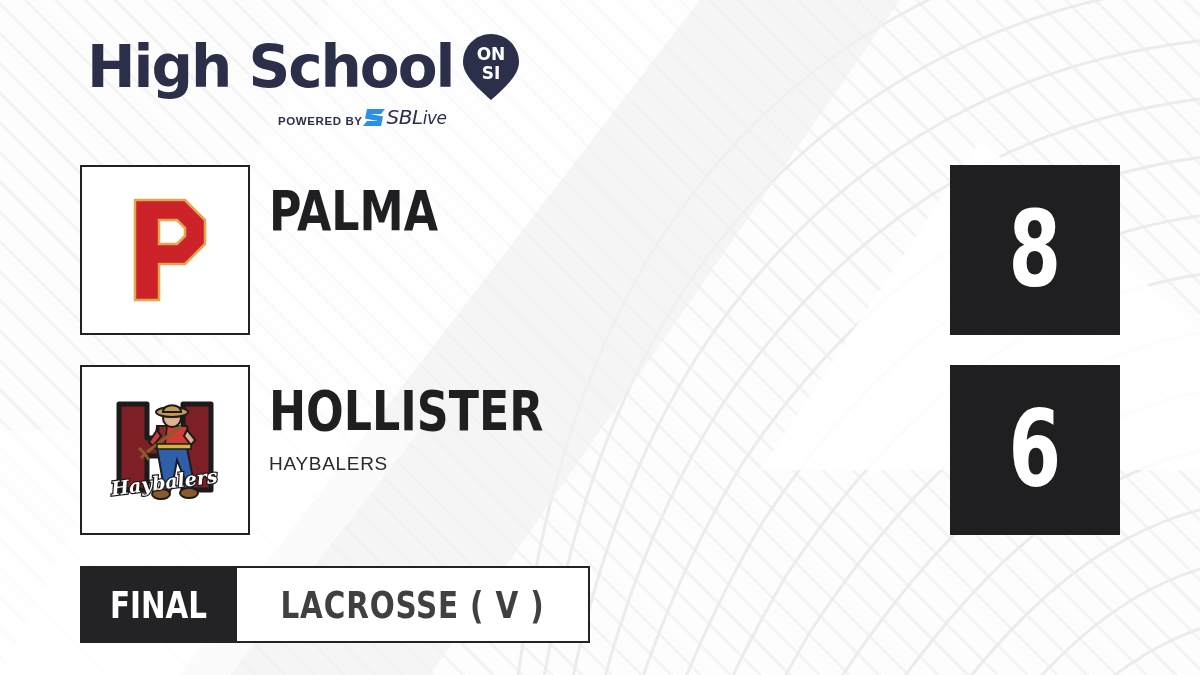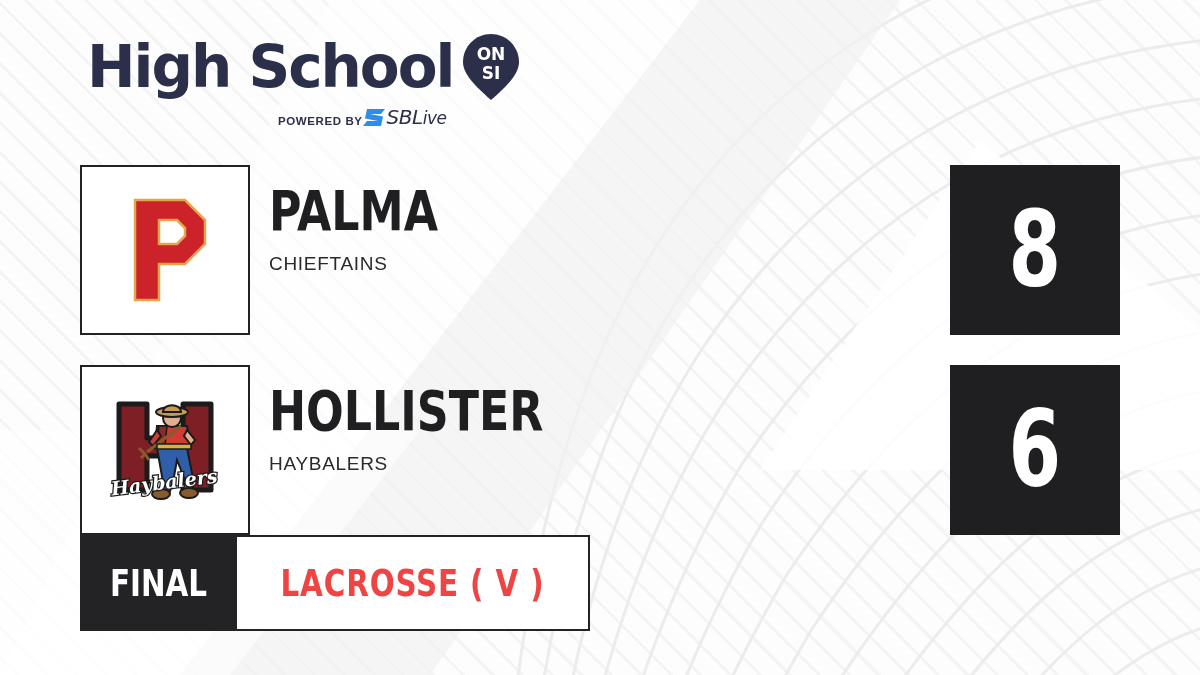--- a/index.html
+++ b/index.html
@@ -82,35 +82,35 @@
     display:flex; align-items:center; justify-content:center;
   }
   .score-num {
     font-family:"DejaVu Sans Condensed","DejaVu Sans", sans-serif;
     font-size:105px; font-weight:bold; color:#ffffff;
     line-height:1; transform:scaleX(0.80); transform-origin:center;
   }
 
   
   #status-bar {
-    position:absolute; left:80px; top:535px; z-index:5;
-    display:flex; height:96px;
+    position:absolute; left:80px; top:566px; z-index:5;
+    display:flex; height:77px;
   }
   .status-state {
     background:#232326; color:#ffffff;
     display:flex; align-items:center; justify-content:center;
     padding:0 22px;
     font-family:"DejaVu Sans Condensed","DejaVu Sans", sans-serif;
     font-size:38px; font-weight:bold; letter-spacing:0px;
     transform-origin:center;
   }
   .status-state span { display:block; transform:scaleX(0.86); }
   .status-sport {
     background:#ffffff; border:2px solid #232326; border-left:none;
-    color:#ef4444;
+    color:#404040;
     display:flex; align-items:center; justify-content:center;
     padding:0 22px;
     font-family:"DejaVu Sans Condensed","DejaVu Sans", sans-serif;
     font-size:38px; font-weight:bold;
   }
   .status-sport span { display:block; transform:scaleX(0.86); letter-spacing:1px; }
 </style>
 </head>
 <body>
 
@@ -168,21 +168,20 @@
 
 <div class="team-row" id="row-away">
   <div class="logo-box">
     <svg viewBox="0 0 128 128">
       <path d="M34 14 L84 14 L104 34 L104 58 L84 78 L58 78 L58 114 L34 114 Z
                M58 34 L58 58 L76 58 L84 50 L84 42 L76 34 Z" fill="#cc2229" stroke="#e8a44d" stroke-width="2.5" fill-rule="evenodd"></path>
     </svg>
   </div>
   <div class="team-text">
     <div class="team-name">PALMA</div>
-    <div class="team-mascot">CHIEFTAINS</div>
   </div>
   <div class="score-box">
     <div class="score-num">8</div>
   </div>
 </div>
 
 <div class="team-row" id="row-home">
   <div class="logo-box">
     <svg viewBox="0 0 128 128">
 

